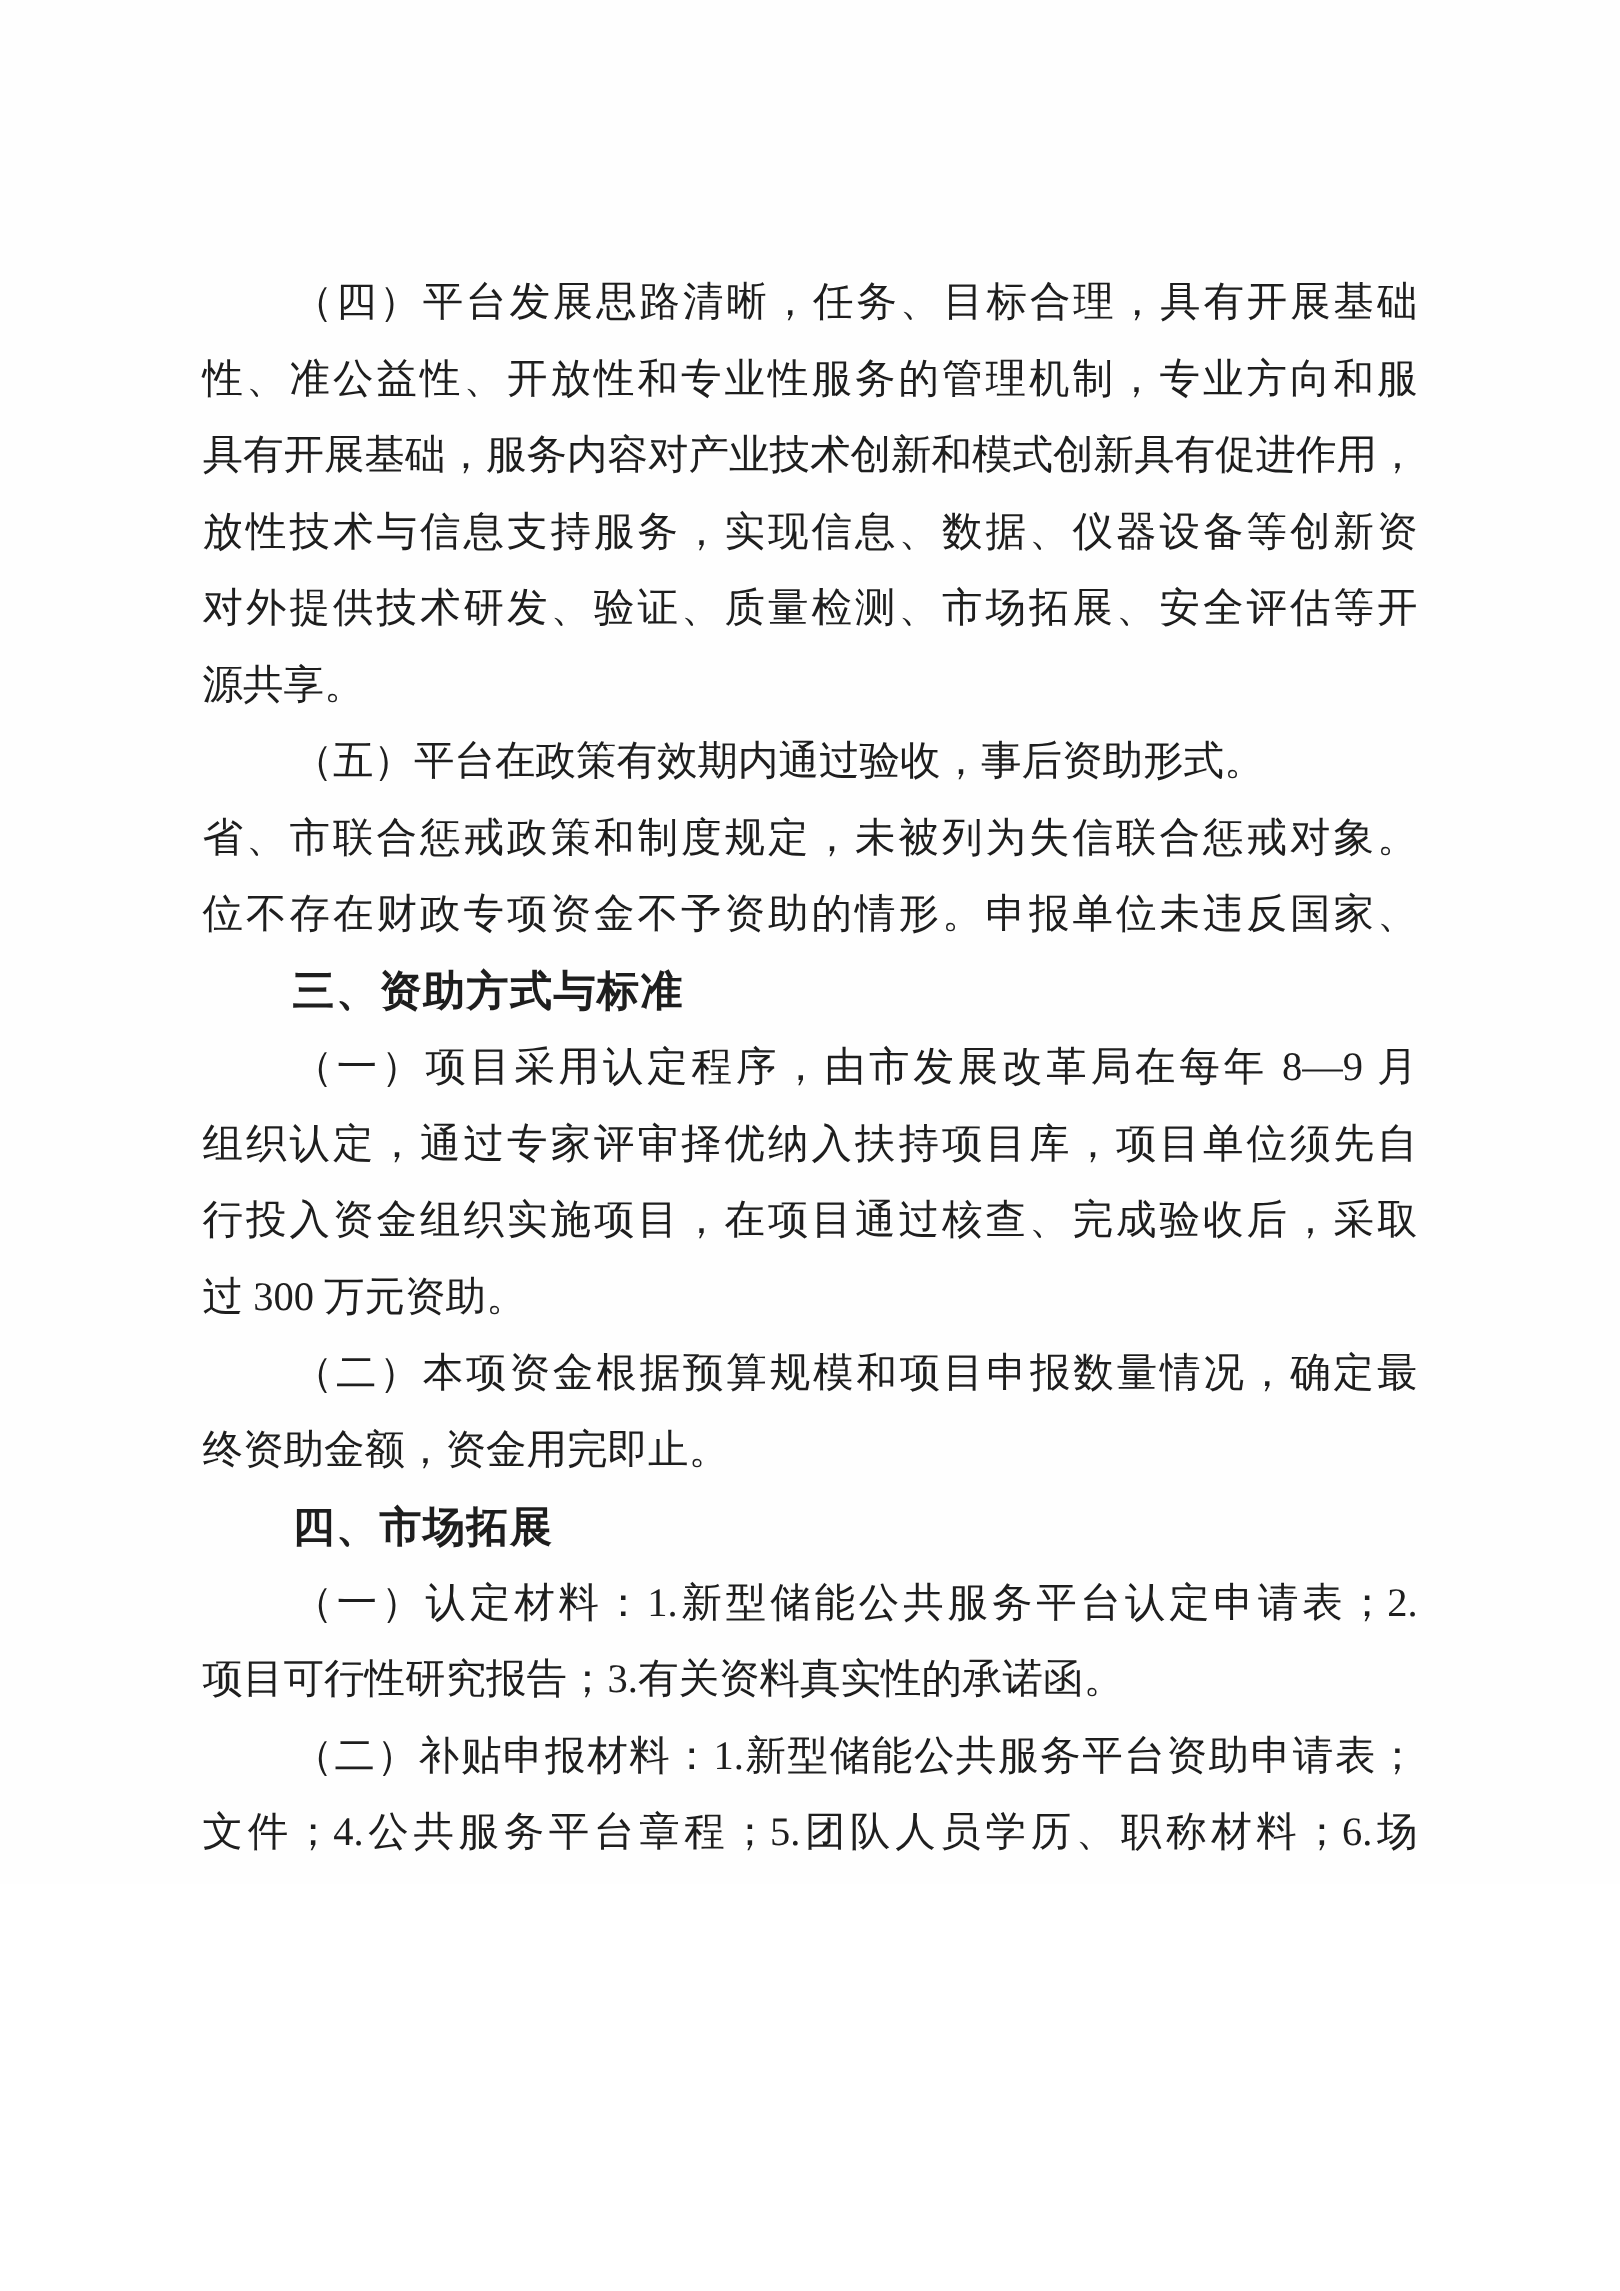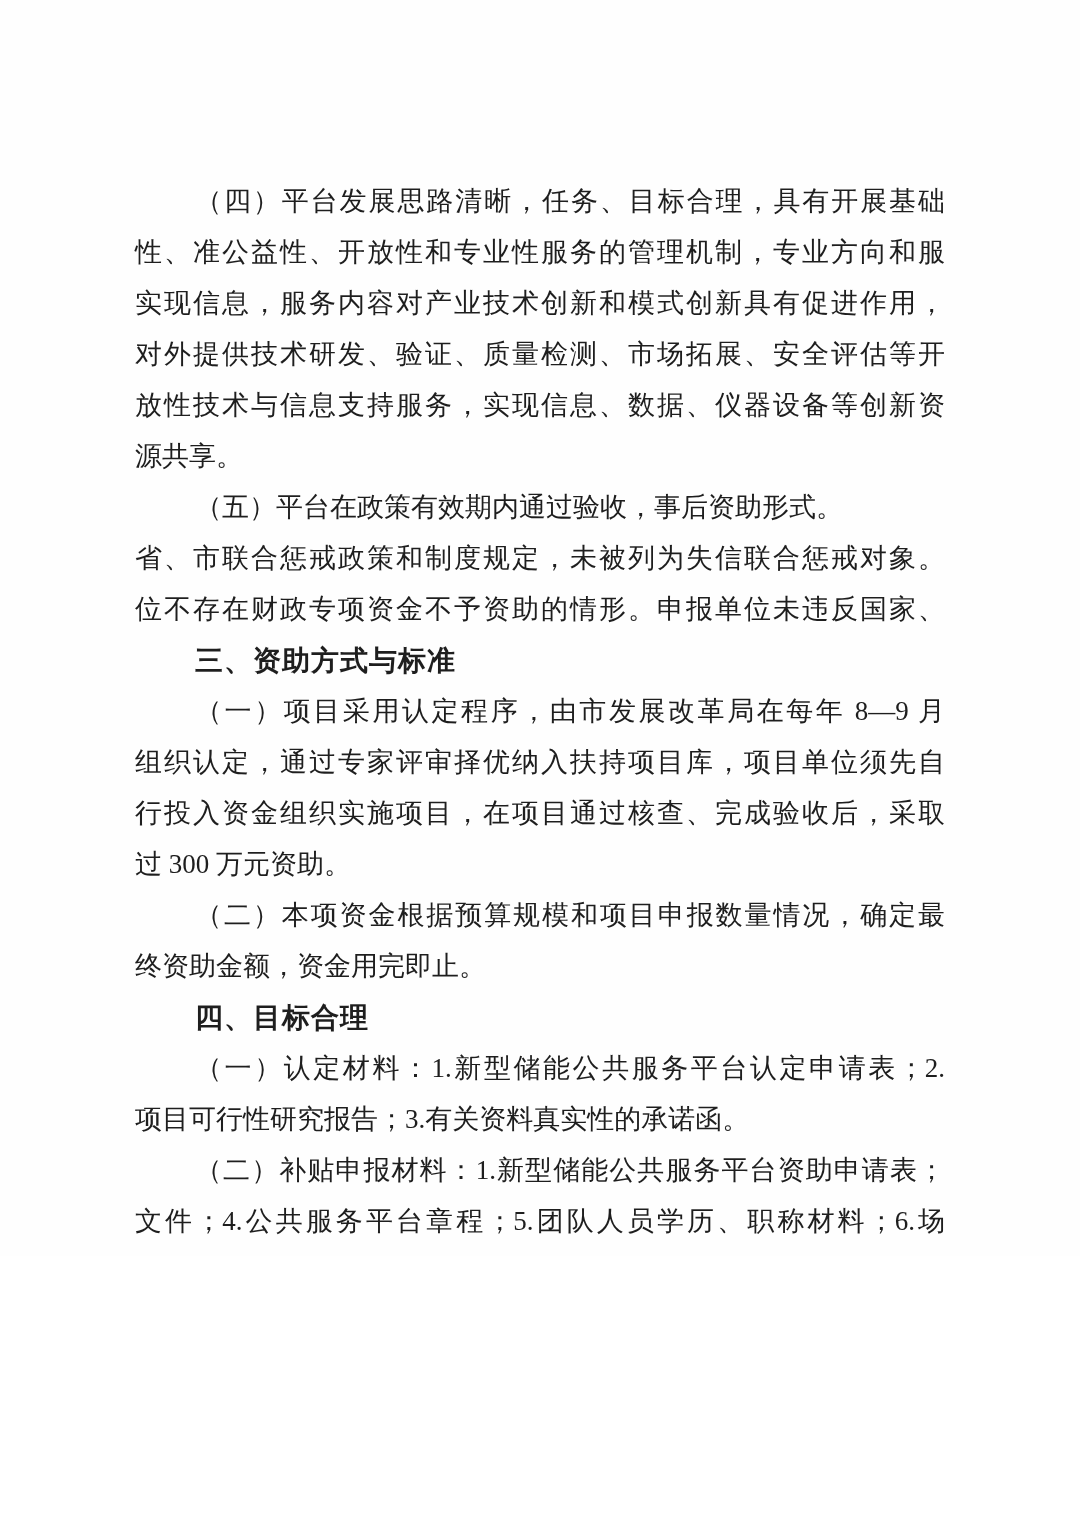--- a/index.html
+++ b/index.html
@@ -59,35 +59,35 @@
     letter-spacing: 2px;
   }
 </style>
 </head>
 <body>
 
 <div class="page">
   <div class="doc-body">
     <div class="line indent justify">（四）平台发展思路清晰，任务、目标合理，具有开展基础</div>
     <div class="line justify">性、准公益性、开放性和专业性服务的管理机制，专业方向和服</div>
-    <div class="line justify">实现信息，服务内容对产业技术创新和模式创新具有促进作用，</div>
+    <div class="line justify">具有开展基础，服务内容对产业技术创新和模式创新具有促进作用，</div>
+    <div class="line justify">放性技术与信息支持服务，实现信息、数据、仪器设备等创新资</div>
     <div class="line justify">对外提供技术研发、验证、质量检测、市场拓展、安全评估等开</div>
-    <div class="line justify">放性技术与信息支持服务，实现信息、数据、仪器设备等创新资</div>
     <div class="line">源共享。</div>
     <div class="line indent">（五）平台在政策有效期内通过验收，事后资助形式。</div>
     <div class="line justify">省、市联合惩戒政策和制度规定，未被列为失信联合惩戒对象。</div>
     <div class="line justify">位不存在财政专项资金不予资助的情形。申报单位未违反国家、</div>
     <div class="line indent heading">三、资助方式与标准</div>
     <div class="line indent justify">（一）项目采用认定程序，由市发展改革局在每年 8—9 月</div>
     <div class="line justify">组织认定，通过专家评审择优纳入扶持项目库，项目单位须先自</div>
     <div class="line justify">行投入资金组织实施项目，在项目通过核查、完成验收后，采取</div>
     <div class="line">过 300 万元资助。</div>
     <div class="line indent justify">（二）本项资金根据预算规模和项目申报数量情况，确定最</div>
     <div class="line">终资助金额，资金用完即止。</div>
-    <div class="line indent heading">四、目标合理</div>
+    <div class="line indent heading">四、市场拓展</div>
     <div class="line indent justify">（一）认定材料：1.新型储能公共服务平台认定申请表；2.</div>
     <div class="line">项目可行性研究报告；3.有关资料真实性的承诺函。</div>
     <div class="line indent justify">（二）补贴申报材料：1.新型储能公共服务平台资助申请表；</div>
     <div class="line justify">文件；4.公共服务平台章程；5.团队人员学历、职称材料；6.场</div>
   </div>
 
   <div class="footer">— 2 —</div>
 </div>
 
 </body></html>

